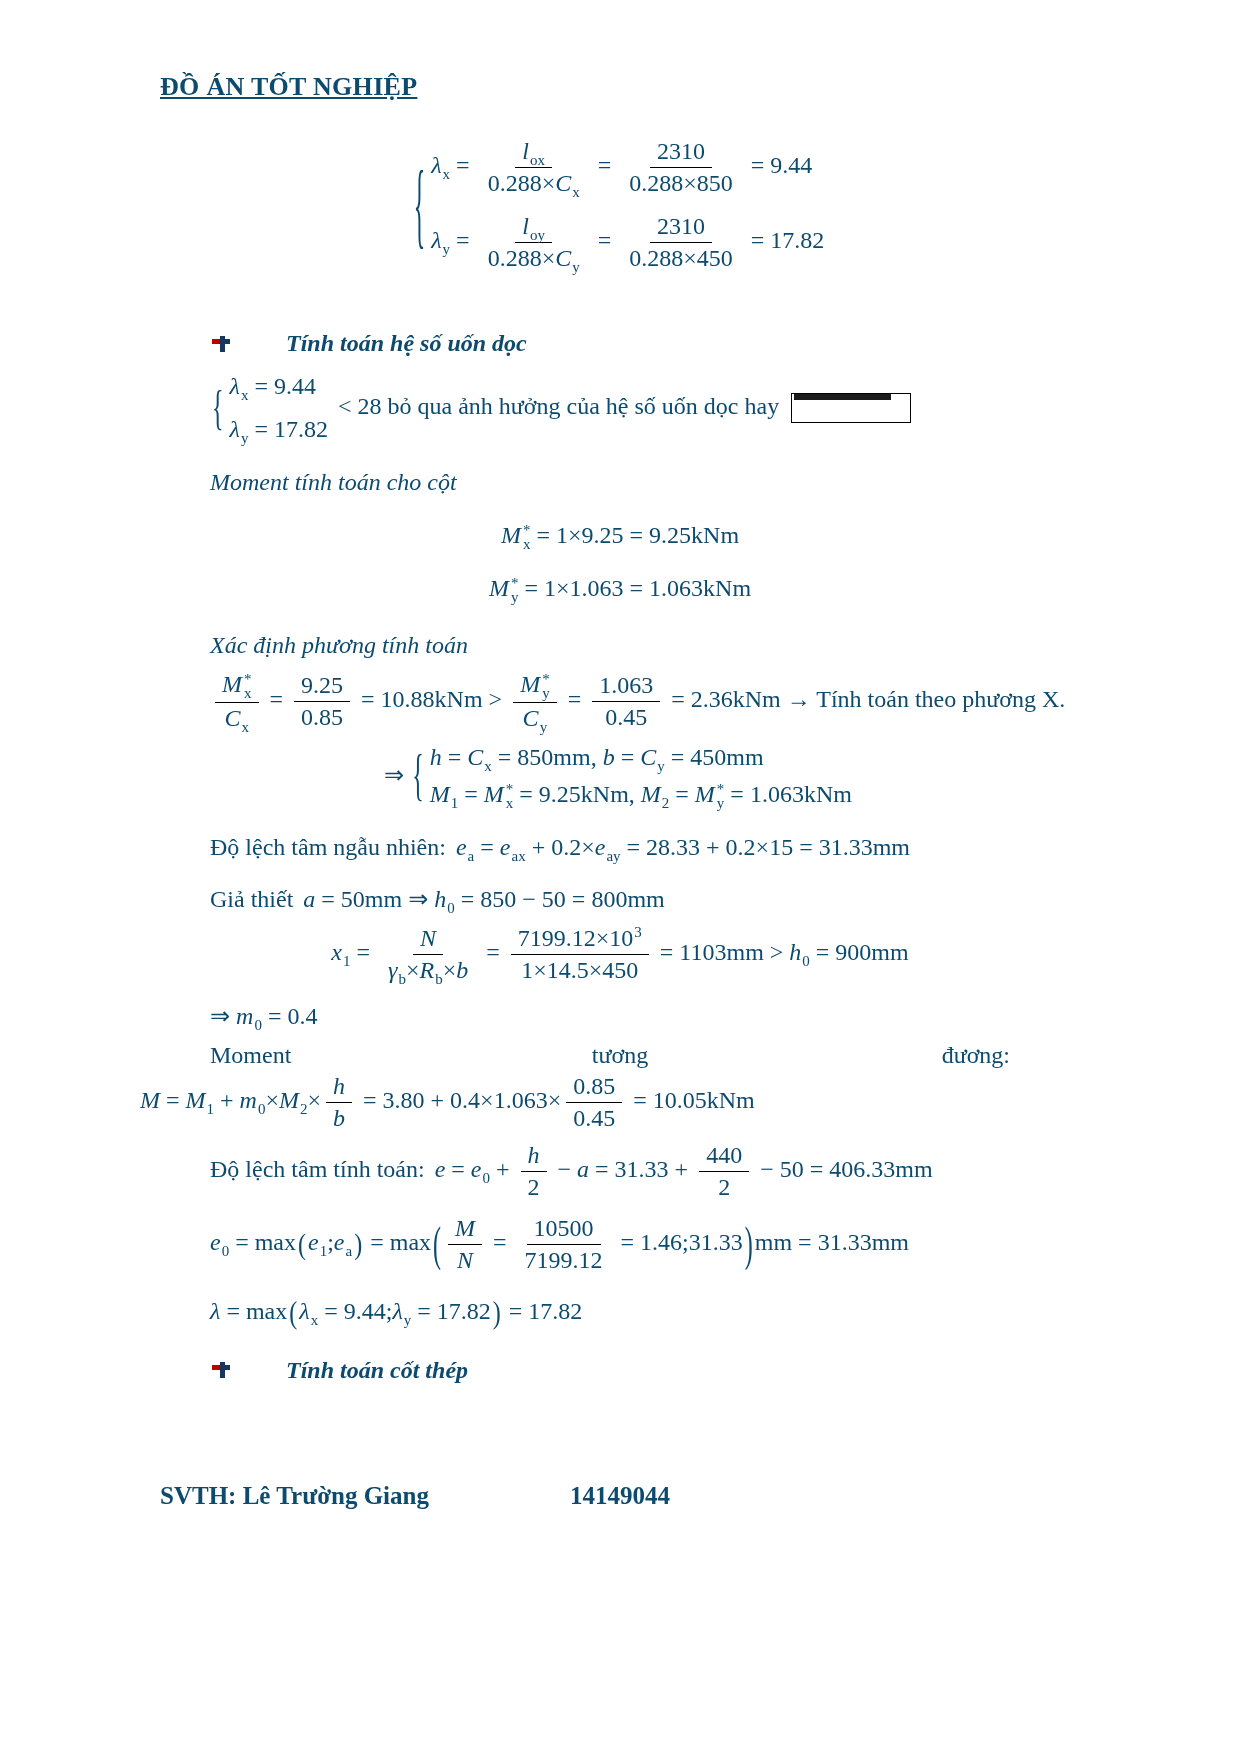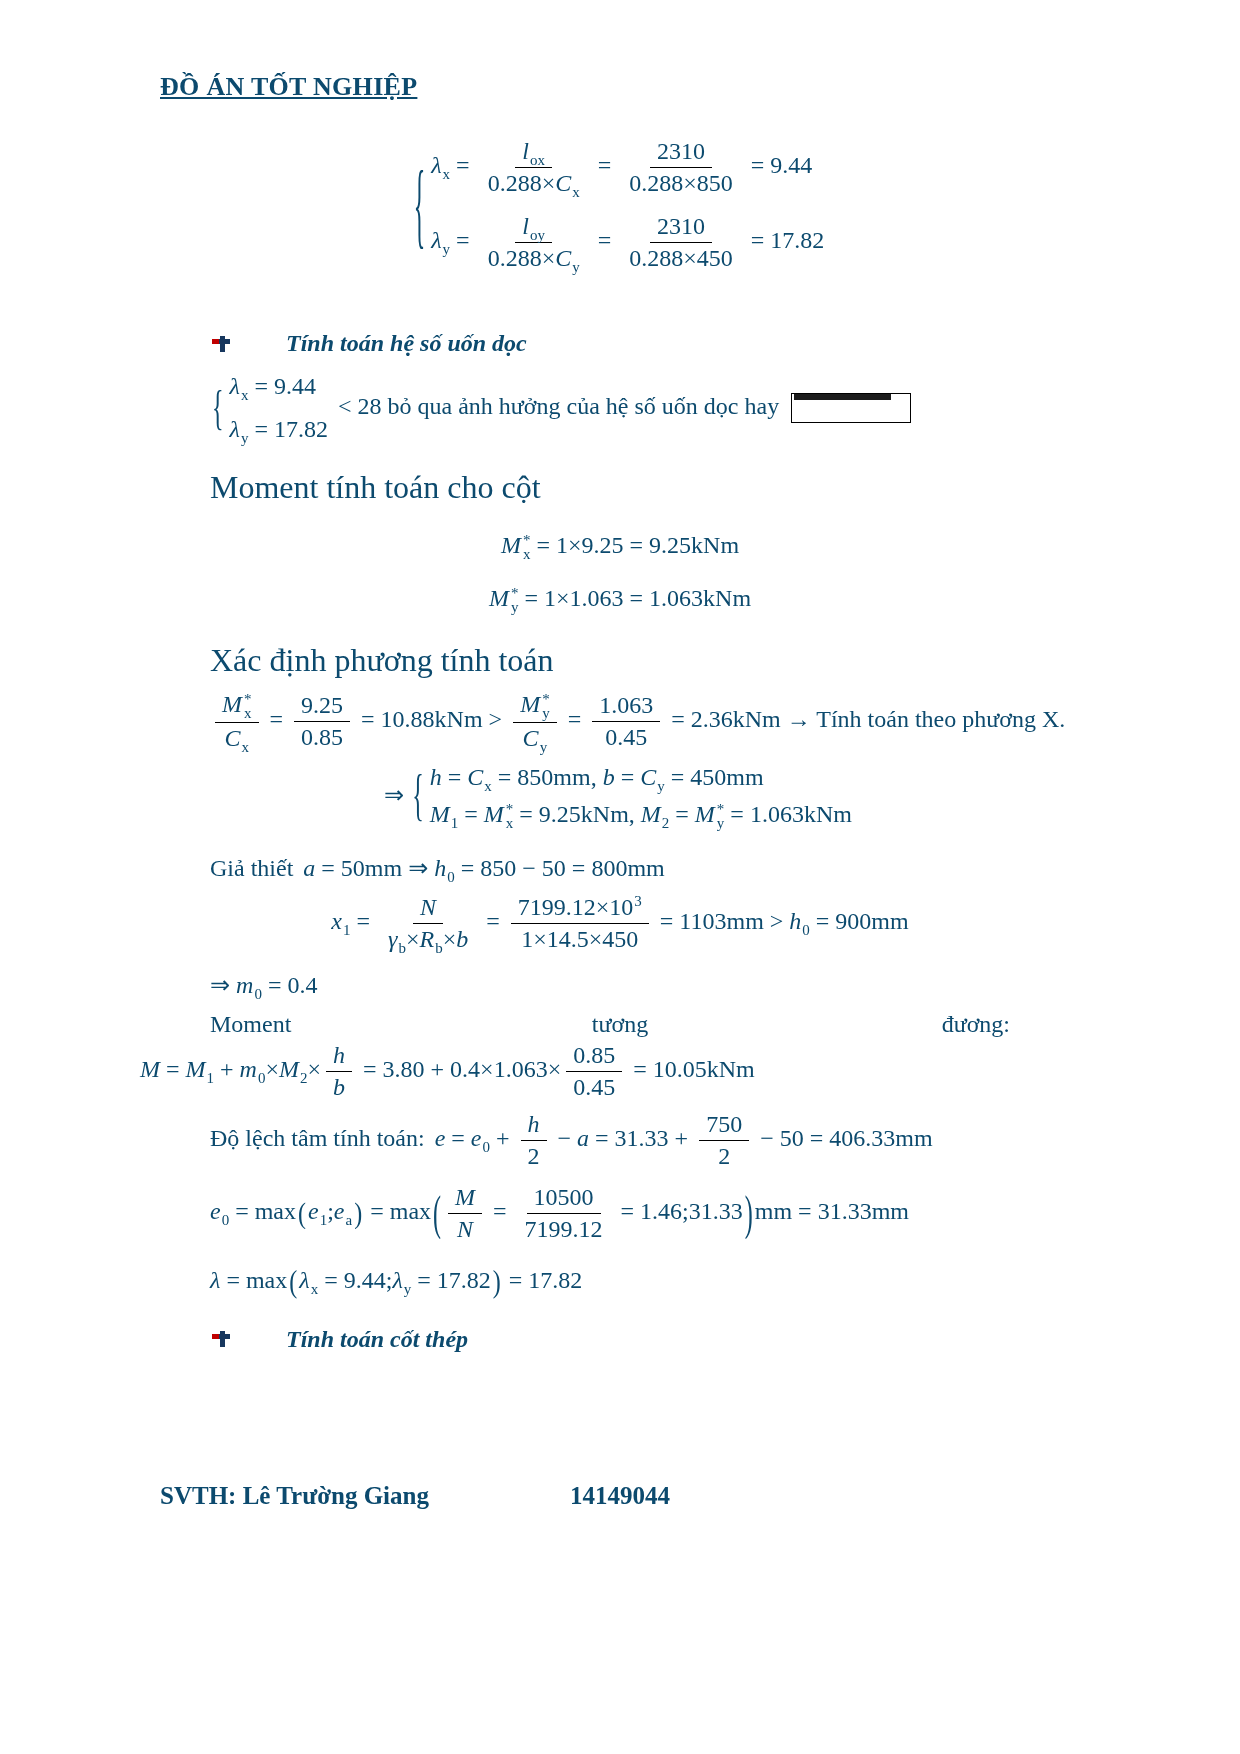--- a/index.html
+++ b/index.html
@@ -7,21 +7,21 @@
     position:relative;width:1240px;height:1754px;background:#ffffff;
     font-family:"Liberation Serif",serif;color:#0c4a6e;
     padding:72px 140px 0 140px;box-sizing:border-box;overflow:hidden;
   }
   .doc-title{font-size:26px;font-weight:bold;text-decoration:underline;margin-left:20px;letter-spacing:0.3px;}
   .eq{font-size:24px;white-space:nowrap;}
   .eq.center{text-align:center;}
   .eq.indent{margin-left:70px;}
   .line{font-size:24px;white-space:nowrap;margin-left:70px;}
   .lbl{margin-right:10px;}
-  .body-text{font-size:32px;margin-left:70px;}
+  .body-text{font-size:24px;margin-left:70px;font-style:italic;}
 
   
   .bullet-row{display:flex;align-items:center;margin-left:72px;}
   .bullet-label{font-weight:bold;font-style:italic;font-size:24px;margin-left:56px;}
   .bullet-icon{position:relative;width:18px;height:18px;display:inline-block;flex:0 0 18px;}
   .bullet-icon::before{content:"";position:absolute;left:8px;top:1px;width:5px;height:16px;background:#17375e;}
   .bullet-icon::after{content:"";position:absolute;left:0;top:4px;width:18px;height:5px;
     background:linear-gradient(90deg,#c00000 0 40%,#17375e 40%);}
 
   
@@ -125,20 +125,23 @@
         <span class="msrow"><span class="mi">h</span><span class="mr"> = </span><span class="mi">C</span><span class="msub">x</span><span class="mr"> = 850mm, </span><span class="mi">b</span><span class="mr"> = </span><span class="mi">C</span><span class="msub">y</span><span class="mr"> = 450mm</span></span>
         <span class="msrow"><span class="mi">M</span><span class="msub">1</span><span class="mr"> = </span><span class="mi">M</span><span class="msscol">
             <span class="msup2">*</span>
             <span class="msub2">x</span>
           </span><span class="mr"> = 9.25kNm, </span><span class="mi">M</span><span class="msub">2</span><span class="mr"> = </span><span class="mi">M</span><span class="msscol">
             <span class="msup2">*</span>
             <span class="msub2">y</span>
           </span><span class="mr"> = 1.063kNm</span></span>
       </span></div>
 
+  <div class="line" style="margin-top:24px">
+    <span class="lbl">Độ lệch tâm ngẫu nhiên:</span><span><span class="mi">e</span><span class="msub">a</span><span class="mr"> = </span><span class="mi">e</span><span class="msub">ax</span><span class="mr"> + 0.2×</span><span class="mi">e</span><span class="msub">ay</span><span class="mr"> = 28.33 + 0.2×15 = 31.33mm</span></span>
+  </div>
 
   <div class="line" style="margin-top:24px">
     <span class="lbl">Giả thiết</span><span><span class="mi">a</span><span class="mr"> = 50mm ⇒ </span><span class="mi">h</span><span class="msub">0</span><span class="mr"> = 850 − 50 = 800mm</span></span>
   </div>
 
   <div class="eq center" style="margin-top:12px"><span class="mi">x</span><span class="msub">1</span><span class="mr"> = </span><span class="mfrac">
         <span class="mnum"><span class="mi">N</span></span>
         <span class="mden"><span class="mi">γ</span><span class="msub">b</span><span class="mr">×</span><span class="mi">R</span><span class="msub">b</span><span class="mr">×</span><span class="mi">b</span></span>
       </span><span class="mr"> = </span><span class="mfrac">
         <span class="mnum"><span class="mr">7199.12×10</span><span class="msup">3</span></span>
@@ -159,21 +162,21 @@
       </span><span class="mr"> = 3.80 + 0.4×1.063×</span><span class="mfrac">
         <span class="mnum"><span class="mr">0.85</span></span>
         <span class="mden"><span class="mr">0.45</span></span>
       </span><span class="mr"> = 10.05kNm</span></div>
 
   <div class="line" style="margin-top:10px">
     <span class="lbl">Độ lệch tâm tính toán:</span><span><span class="mi">e</span><span class="mr"> = </span><span class="mi">e</span><span class="msub">0</span><span class="mr"> + </span><span class="mfrac">
           <span class="mnum"><span class="mi">h</span></span>
           <span class="mden"><span class="mr">2</span></span>
         </span><span class="mr"> − </span><span class="mi">a</span><span class="mr"> = 31.33 + </span><span class="mfrac">
-          <span class="mnum"><span class="mr">750</span></span>
+          <span class="mnum"><span class="mr">440</span></span>
           <span class="mden"><span class="mr">2</span></span>
         </span><span class="mr"> − 50 = 406.33mm</span></span>
   </div>
 
   <div class="eq indent" style="margin-top:14px"><span class="mi">e</span><span class="msub">0</span><span class="mr"> = max</span><span class="mbig" style="transform: scaleY(1.2);">(</span><span class="mi">e</span><span class="msub">1</span><span class="mr">;</span><span class="mi">e</span><span class="msub">a</span><span class="mbig" style="transform: scaleY(1.2);">)</span><span class="mr"> = max</span><span class="mbig" style="transform: scaleY(2);">(</span><span class="mfrac">
         <span class="mnum"><span class="mi">M</span></span>
         <span class="mden"><span class="mi">N</span></span>
       </span><span class="mr"> = </span><span class="mfrac">
         <span class="mnum"><span class="mr">10500</span></span>
         <span class="mden"><span class="mr">7199.12</span></span>

